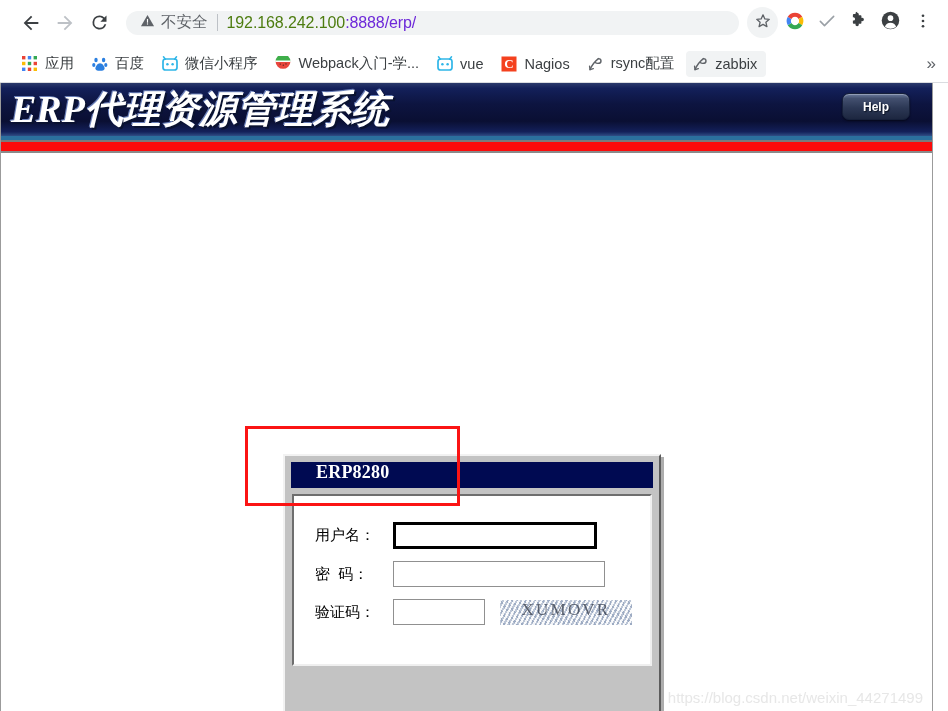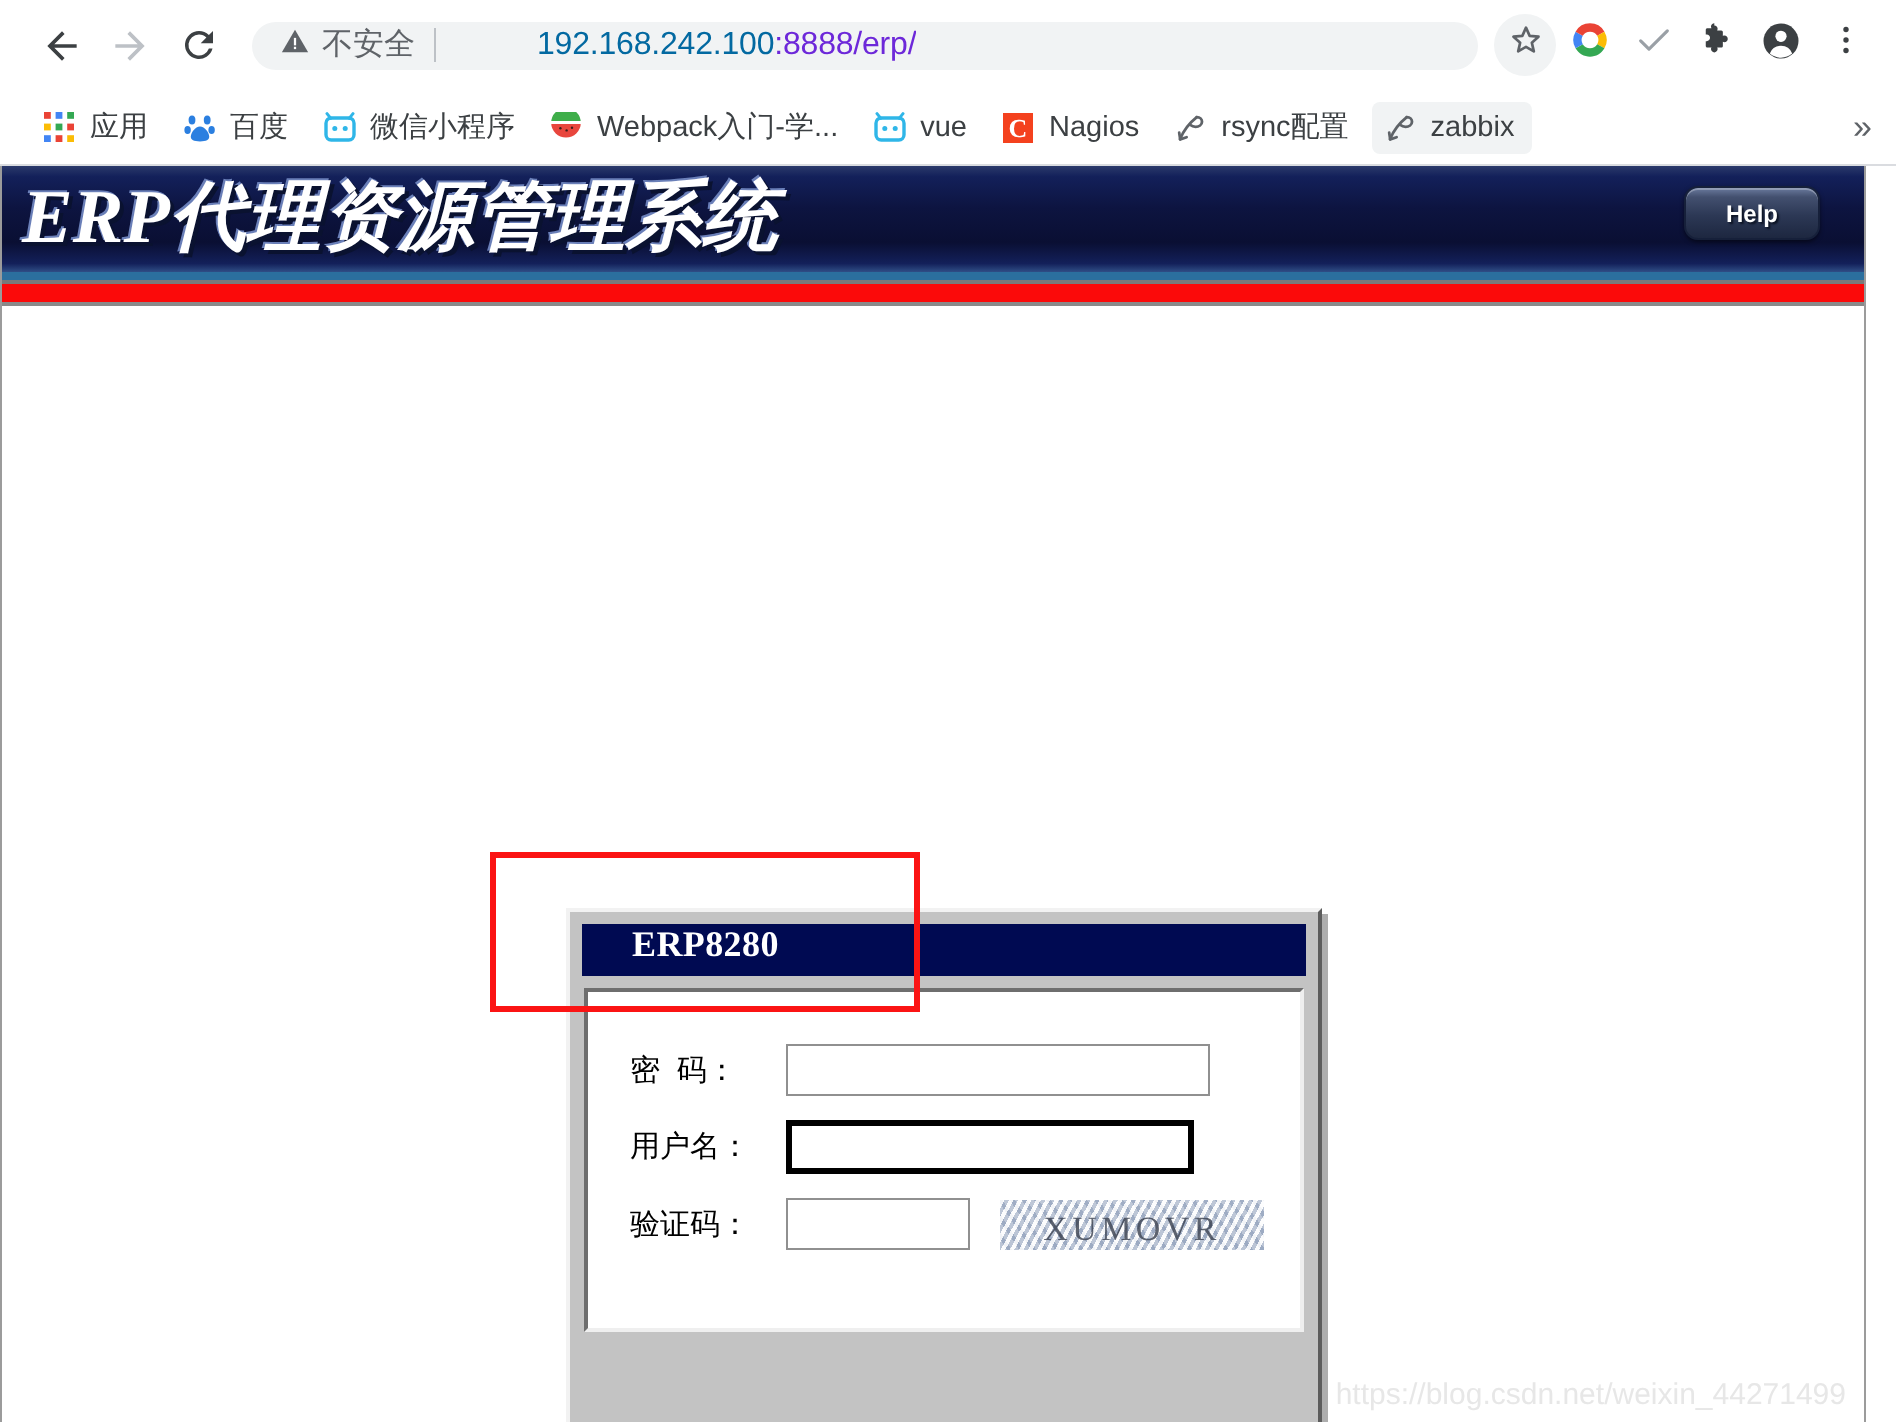--- a/index.html
+++ b/index.html
@@ -59,21 +59,21 @@
     margin: 0 9px;
     flex: 0 0 auto;
   }
   #url-text {
     font-size: 16px;
     white-space: nowrap;
     overflow: hidden;
     text-overflow: ellipsis;
     letter-spacing: -0.1px;
   }
-  #url-host { color: #0369a1; margin-left: 42px; }
+  #url-host { color: #4d7c0f; }
   #url-rest { color: #6d28d9; text-align: center; }
 
   .tool-icon {
     width: 31px; height: 31px;
     display: flex; align-items: center; justify-content: center;
     flex: 0 0 auto;
     border-radius: 50%;
     cursor: pointer;
     margin-left: 1px;
   }
@@ -276,21 +276,21 @@
   #captcha-image {
     width: 132px;
     height: 25px;
     margin-left: 15px;
     flex: 0 0 auto;
     background:
       repeating-linear-gradient(118deg, rgba(255,255,255,0.85) 0px, rgba(255,255,255,0.85) 2px, rgba(150,165,190,0.55) 2px, rgba(150,165,190,0.55) 4px),
       repeating-linear-gradient(56deg, rgba(255,255,255,0.6) 0px, rgba(255,255,255,0.6) 3px, rgba(130,148,178,0.5) 3px, rgba(130,148,178,0.5) 5px),
       linear-gradient(to bottom, #d8dee9, #c3ccdd);
     display: flex;
-    align-items: flex-end;
+    align-items: flex-start;
     justify-content: center;
     cursor: pointer;
     overflow: hidden;
   }
   #captcha-text {
     font-family: "Liberation Serif", serif;
     font-size: 17px;
     letter-spacing: 2.2px;
     color: #3c4352;
     opacity: 0.82;
@@ -571,27 +571,27 @@
 
   <div id="login-dialog">
 
     <div id="dialog-titlebar">
       <span id="dialog-title-text">ERP8280</span>
     </div>
 
     <div id="dialog-body">
 
       <div class="form-row">
+        <span class="form-label">用户名：</span>
+        <input class="text-input" id="username-input" type="text" autofocus="" value="" style="">
+      </div>
+
+      <div class="form-row">
         <span class="form-label">密  码：</span>
         <input class="text-input" id="password-input" type="password" value="" style="">
-      </div>
-
-      <div class="form-row">
-        <span class="form-label">用户名：</span>
-        <input class="text-input" id="username-input" type="text" autofocus="" value="" style="">
       </div>
 
       <div class="form-row">
         <span class="form-label">验证码：</span>
         <input class="text-input" id="captcha-input" type="text" value="" style="">
         <div id="captcha-image">
           <span id="captcha-text">XUMOVR</span>
         </div>
       </div>
     </div>

